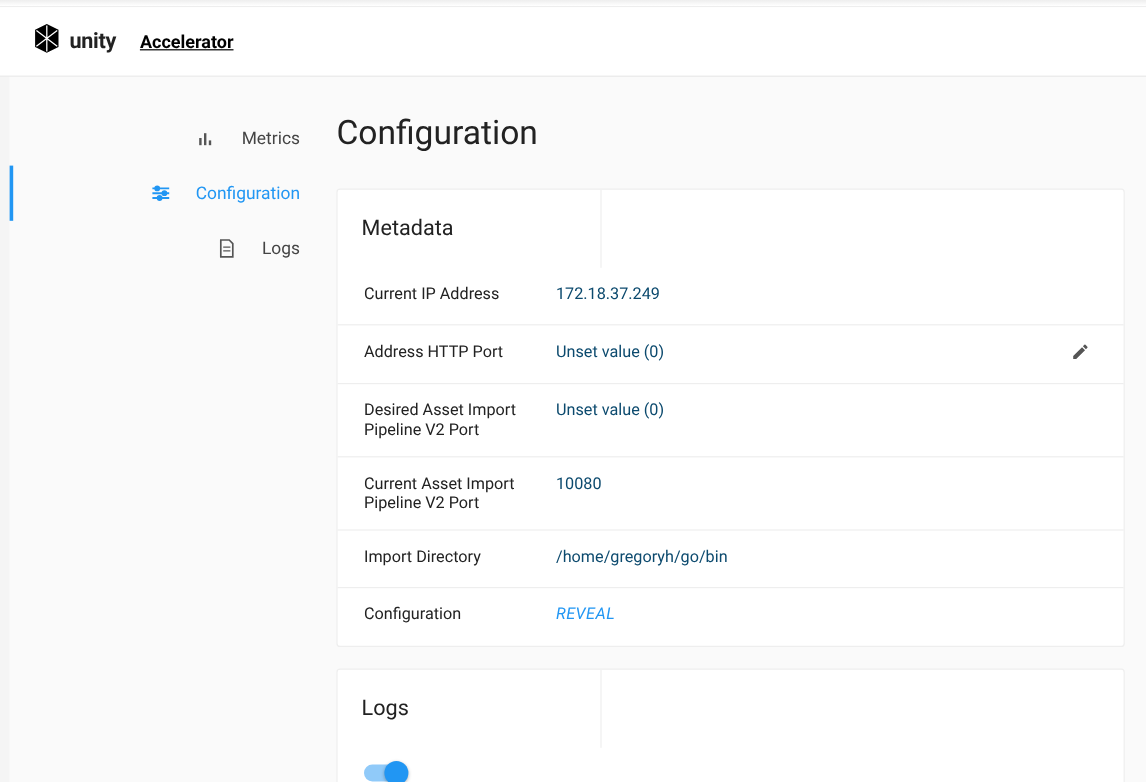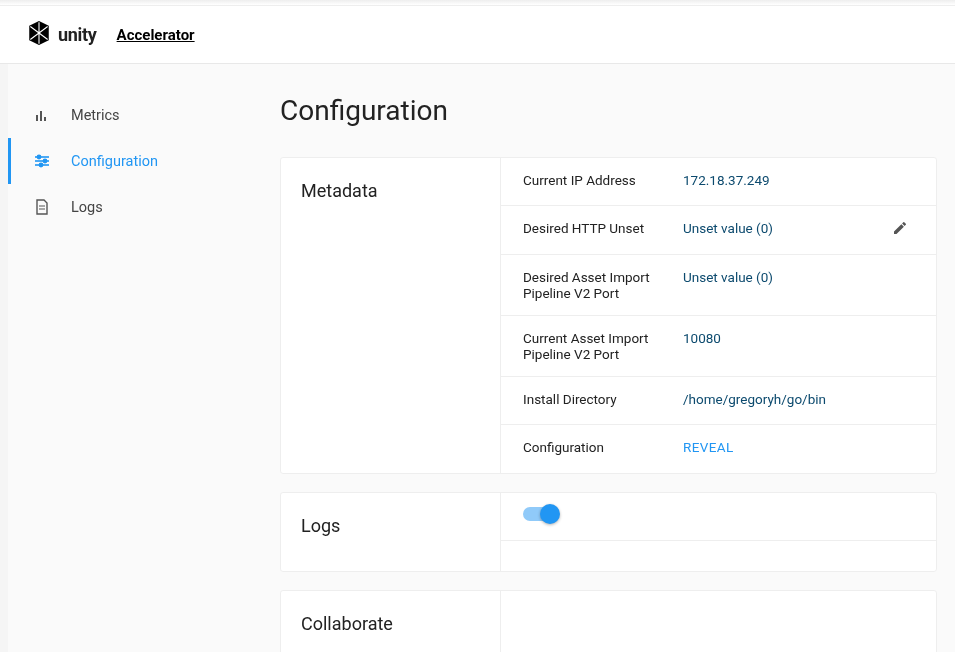--- a/index.html
+++ b/index.html
@@ -55,20 +55,21 @@
   }
   .nav-item {
     display: flex;
     align-items: center;
     gap: 20px;
     padding: 14px 8px 14px 22px;
     font-size: 14.5px;
     color: #444;
     cursor: pointer;
     border-left: 3px solid transparent;
+    justify-content: flex-end;
   }
   .nav-item.active {
     color: #2196f3;
     border-left: 3px solid #2196f3;
   }
   .nav-icon {
     width: 18px; height: 18px;
     display: inline-flex; align-items: center; justify-content: center;
   }
   .nav-icon svg { width: 16px; height: 16px; }
@@ -82,20 +83,21 @@
     font-weight: 400;
     color: #222;
     margin-bottom: 30px;
   }
   .card {
     display: flex;
     background: #fff;
     border: 1px solid #eee;
     border-radius: 3px;
     margin-bottom: 18px;
+    flex-direction: column;
   }
   .card-label {
     width: 220px;
     padding: 22px 20px;
     font-size: 18px;
     color: #222;
     border-right: 1px solid #eee;
   }
   .card-rows {
     flex: 1;
@@ -110,21 +112,21 @@
   .row-key {
     width: 160px;
     font-size: 13.5px;
     color: #222;
   }
   .row-val {
     flex: 1;
     font-size: 13.5px;
     color: #0c4a6e;
   }
-  .row-val.link { color: #2196f3; cursor: pointer; text-transform: uppercase; letter-spacing: 0.4px; }
+  .row-val.link { color: #2196f3; cursor: pointer; text-transform: uppercase; letter-spacing: 0.4px; font-style: italic; }
   .row-action {
     width: 28px;
     display: flex;
     justify-content: center;
     color: #555;
     cursor: pointer;
   }
   .toggle {
     width: 34px; height: 14px; border-radius: 7px;
     background: #90caf9; position: relative; cursor: pointer;
@@ -197,40 +199,40 @@
     <h1 class="page-title">Configuration</h1>
 
     <section class="card">
       <div class="card-label">Metadata</div>
       <div class="card-rows">
         <div class="row">
           <div class="row-key">Current IP Address</div>
           <div class="row-val">172.18.37.249</div>
         </div>
         <div class="row">
-          <div class="row-key">Desired HTTP Unset</div>
+          <div class="row-key">Address HTTP Port</div>
           <div class="row-val">Unset value (0)</div>
           <div class="row-action">
             <span>
               <svg width="16" height="16" viewBox="0 0 24 24" fill="#555">
                   <path d="M3 17.25V21h3.75L17.81 9.94l-3.75-3.75L3 17.25zM20.71 7.04a1 1 0 0 0 0-1.41l-2.34-2.34a1 1 0 0 0-1.41 0l-1.83 1.83 3.75 3.75 1.83-1.83z"></path>
                 </svg>
             </span>
           </div>
         </div>
         <div class="row">
           <div class="row-key">Desired Asset Import Pipeline V2 Port</div>
           <div class="row-val">Unset value (0)</div>
         </div>
         <div class="row">
           <div class="row-key">Current Asset Import Pipeline V2 Port</div>
           <div class="row-val">10080</div>
         </div>
         <div class="row">
-          <div class="row-key">Install Directory</div>
+          <div class="row-key">Import Directory</div>
           <div class="row-val">/home/gregoryh/go/bin</div>
         </div>
         <div class="row">
           <div class="row-key">Configuration</div>
           <div class="row-val link">REVEAL</div>
         </div>
       </div>
     </section>
 
     <section class="card">

